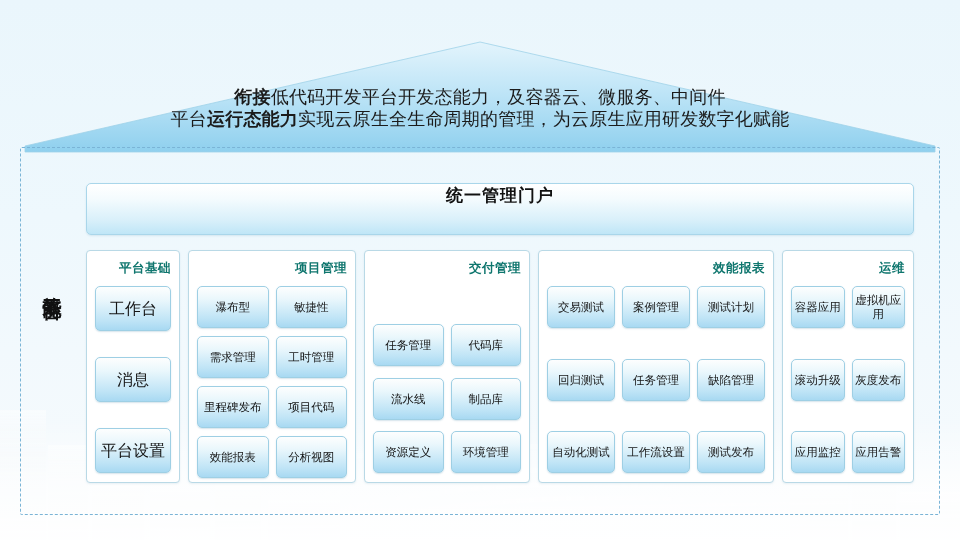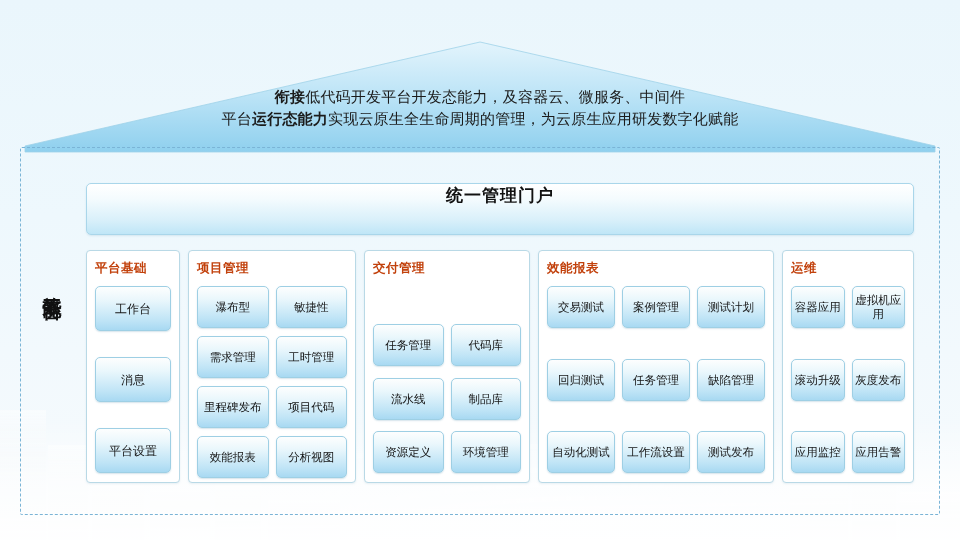--- a/index.html
+++ b/index.html
@@ -46,21 +46,21 @@
     width: 960px;
     height: 125px;
     pointer-events: none;
   }
   #roof-caption {
     position: absolute;
     left: 0;
     top: 86px;
     width: 960px;
     text-align: center;
-    font-size: 15px;
+    font-size: 18px;
     line-height: 22px;
     color: #1b1b1b;
     letter-spacing: .2px;
     white-space: nowrap;
   }
   #roof-caption .ln { display: block; }
   #roof-caption b { font-weight: bold; }
 
   
   #frame {
@@ -132,24 +132,24 @@
     padding: 7px 8px 9px 8px;
     box-shadow: 0 1px 2px rgba(140,180,200,.18);
   }
   .col-1 { flex: 0 0 94px; }
   .col-2 { flex: 0 0 168px; }
   .col-3 { flex: 0 0 166px; gap: 38px; }
   .col-4 { flex: 1 1 auto; }
   .col-5 { flex: 0 0 132px; }
 
   .col-title {
-    text-align: left;
+    text-align: right;
     font-size: 12.5px;
     font-weight: bold;
-    color: #c2410c;
+    color: #0f766e;
     letter-spacing: .5px;
     margin: 2px 0 9px 0;
   }
   .col-grid {
     flex: 1 1 auto;
     display: grid;
     gap: 8px 7px;
     align-content: space-between;
   }
   .g1 { grid-template-columns: 1fr; }
@@ -166,21 +166,21 @@
     text-align: center;
     font-size: 11.5px;
     color: #151515;
     line-height: 14px;
     padding: 2px 1px;
     box-sizing: border-box;
     box-shadow: 0 1px 1.5px rgba(120,165,190,.30);
     min-height: 42px;
     word-break: break-all;
   }
-  .col-1 .tile { min-height: 45px; font-size: 12px; }
+  .col-1 .tile { min-height: 45px; font-size: 16px; }
   .col-5 .tile { font-size: 11.5px; }
 </style>
 </head>
 <body>
 
 <div id="stage">
 
   <svg class="bg-city" viewBox="0 0 960 190" preserveAspectRatio="none">
     <defs>
       <linearGradient id="blkg" x1="0" y1="0" x2="0" y2="1">

